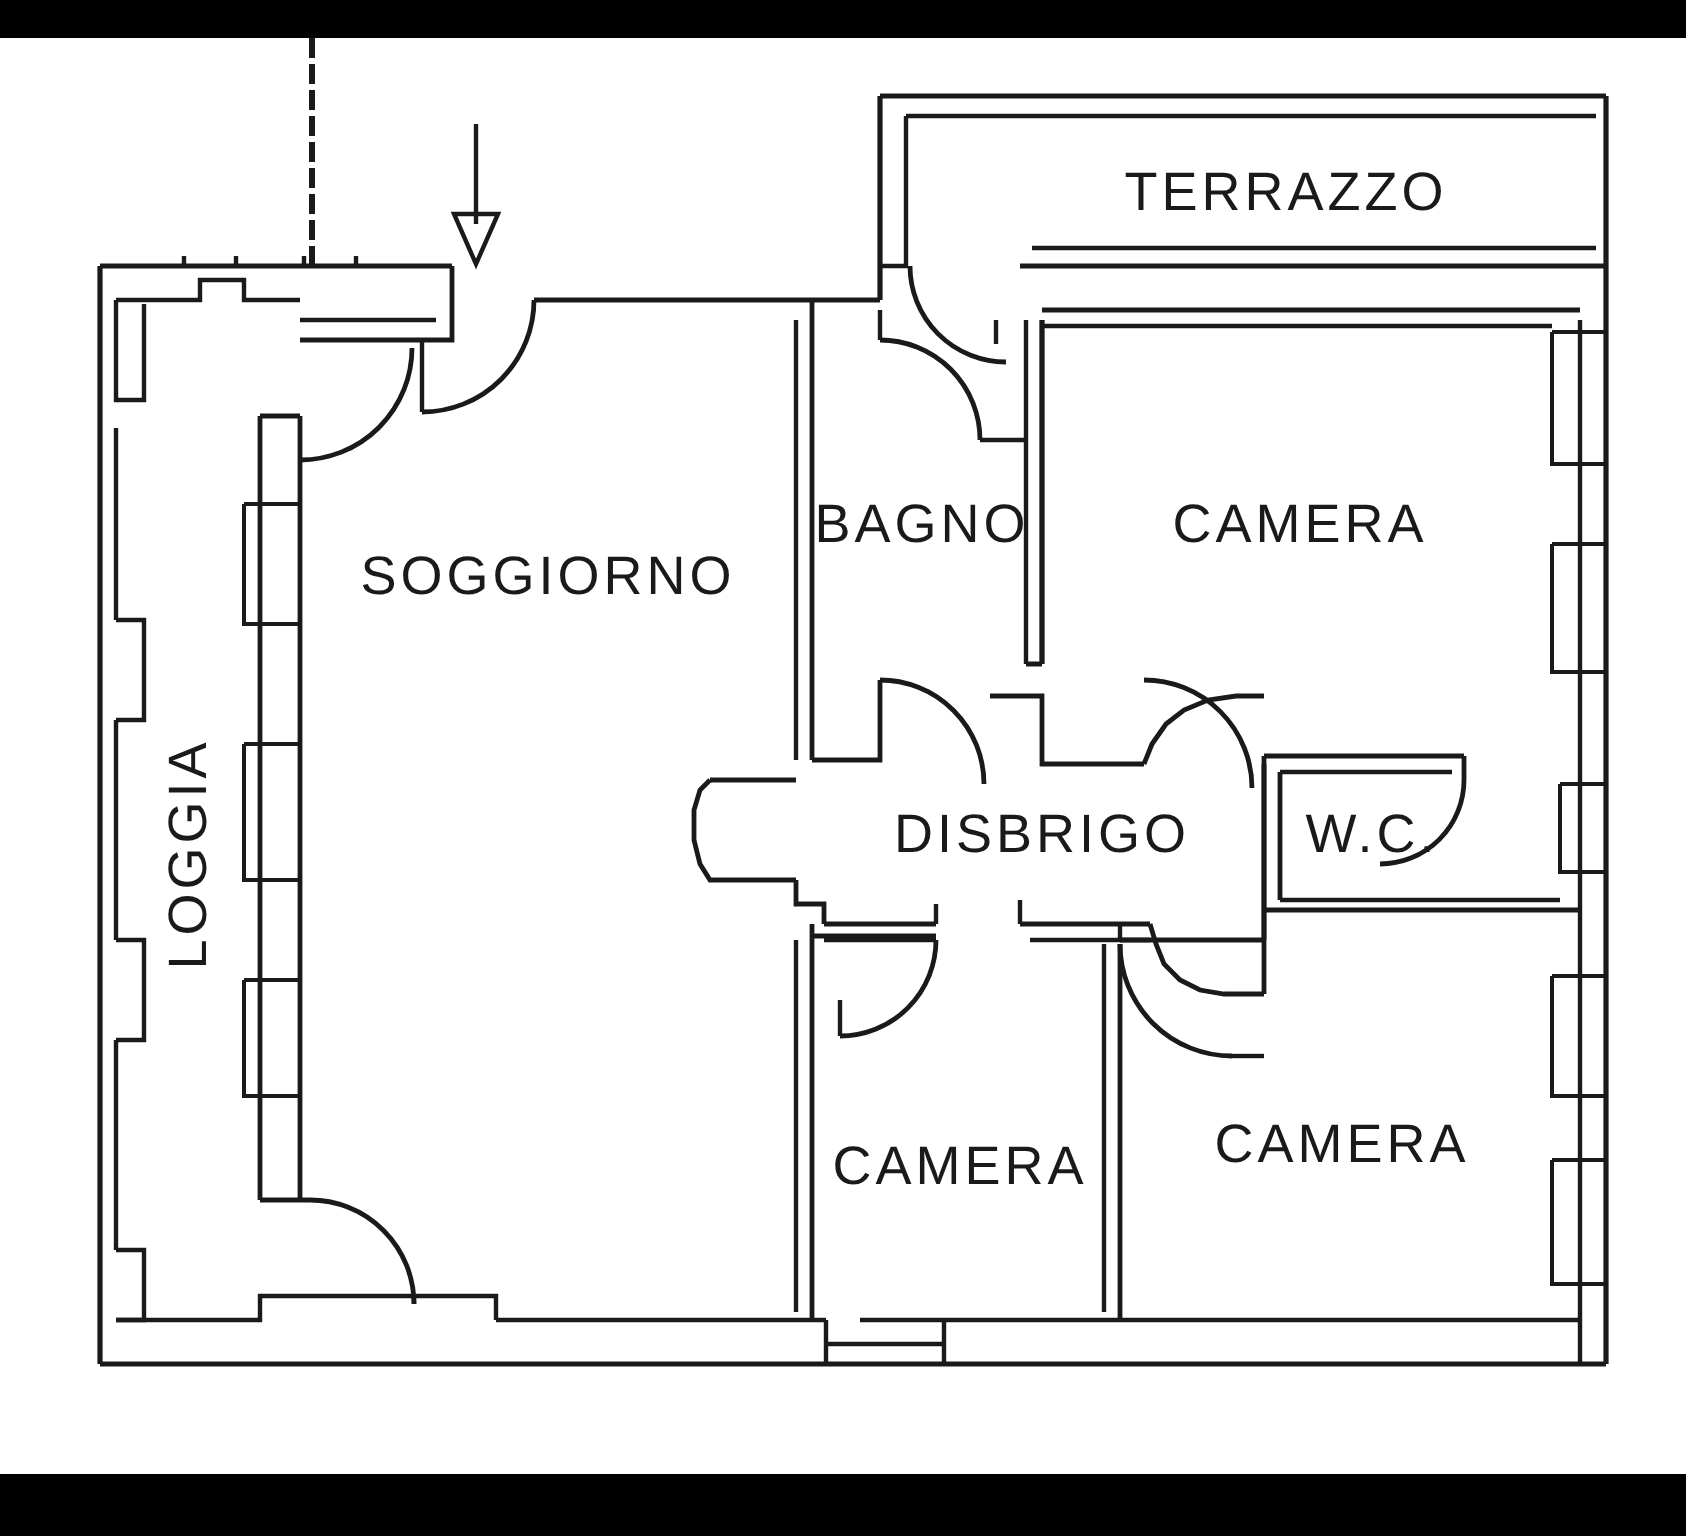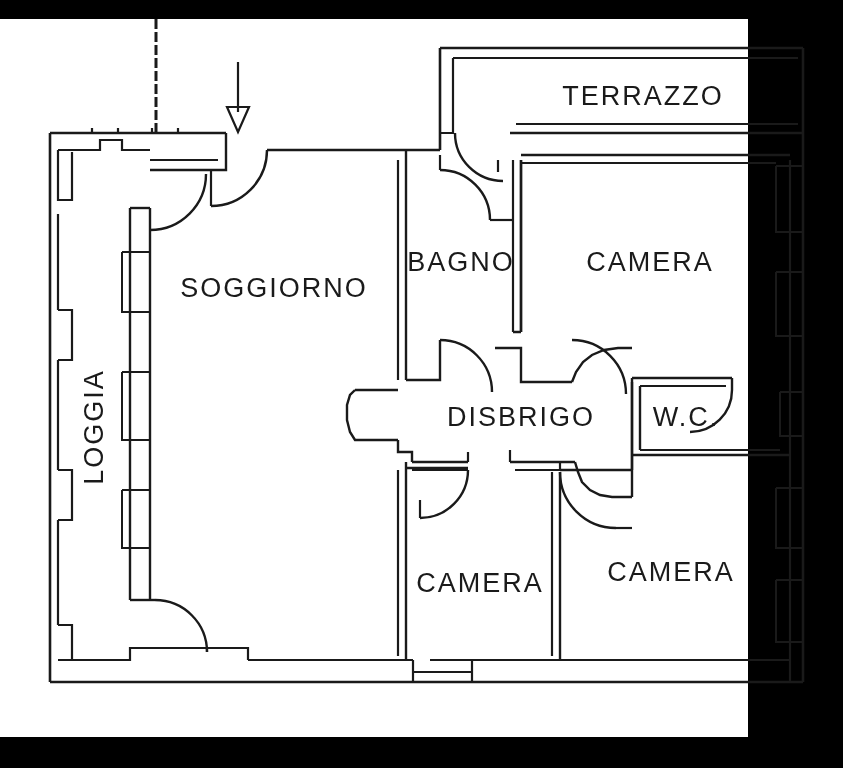--- a/index.html
+++ b/index.html
@@ -9,21 +9,21 @@
     background: #000000;
   }
   body {
     width: 843px;
     height: 768px;
     font-family: "Liberation Sans", sans-serif;
     overflow: hidden;
   }
   #plan-root {
     position: relative;
-    width: 748px;
+    width: 843px;
     height: 768px;
     background: #ffffff;
   }
   .letterbox {
     position: absolute;
     left: 0;
     width: 843px;
     background: #000000;
     z-index: 5;
   }

